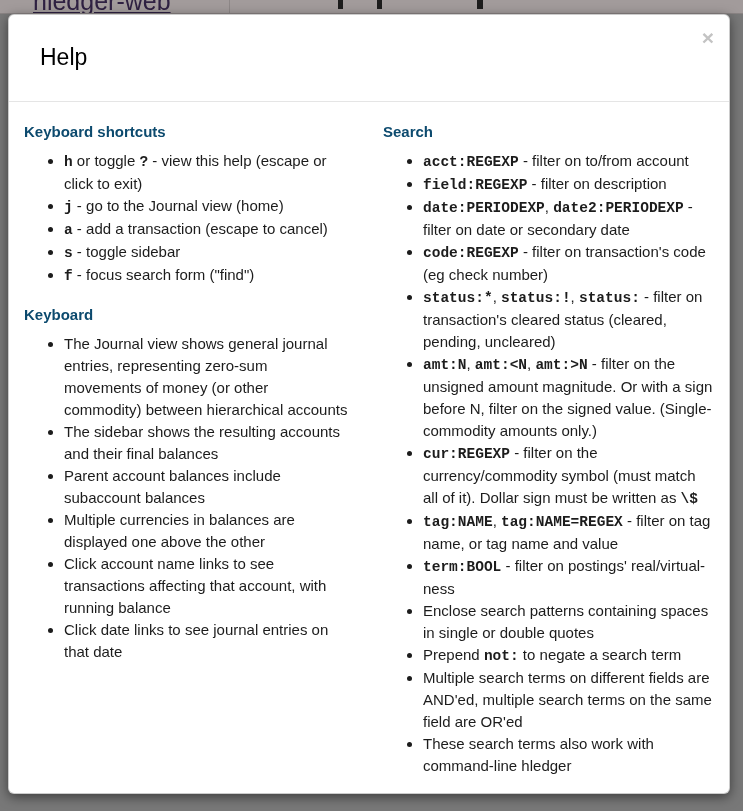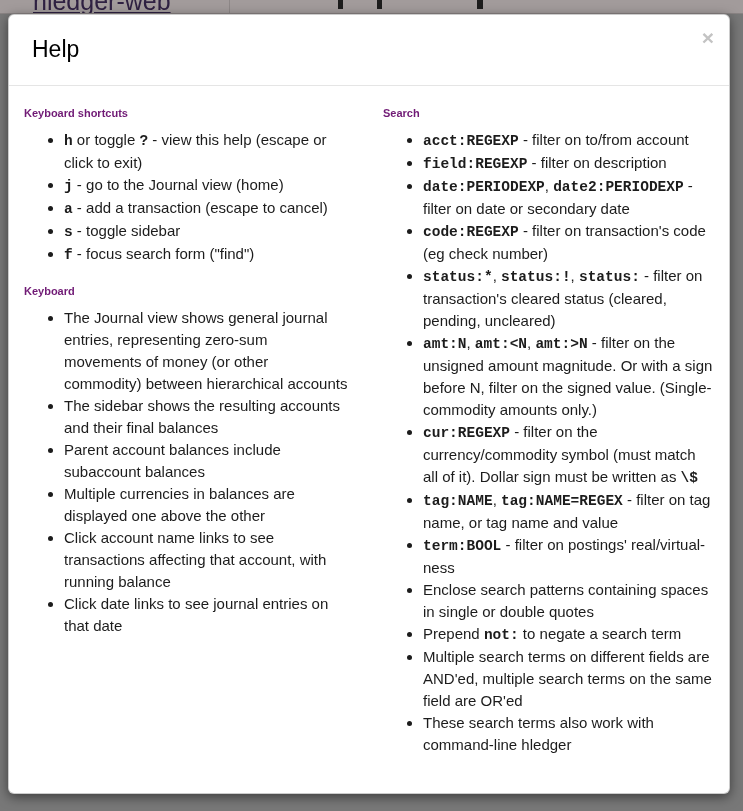--- a/index.html
+++ b/index.html
@@ -57,21 +57,21 @@
     box-sizing: border-box;
     z-index: 2;
     overflow: hidden;
   }
   .modal-header {
     padding: 13px 15px 13px 15px;
     border-bottom: 1px solid #e5e5e5;
     position: relative;
   }
   .modal-title {
-    margin: 8px;
+    margin: 16px;
     font-size: 23px;
     font-weight: 400;
     color: #000000;
     line-height: 1.2;
   }
   .close-btn {
     position: absolute; top: 10px; right: 13px;
     background: none; border: none;
     padding: 2px;
     font-size: 21px;
@@ -83,23 +83,23 @@
   }
   .modal-body {
     padding: 21px 15px 20px 15px;
     display: flex;
   }
   .col { width: 50%; box-sizing: border-box; }
   .col-left  { padding-right: 20px; }
   .col-right { padding-left: 14px; }
 
   .section-title {
-    font-size: 11px;
+    font-size: 15px;
     font-weight: bold;
-    color: #701a75;
+    color: #0c4a6e;
     margin: 19px 0 10px 0;
   }
   .col .section-title:first-child { margin-top: 0; }
 
   ul.help-list {
     margin: 0 0 11px 0;
     padding-left: 40px;
     list-style-type: disc;
   }
   ul.help-list li {

